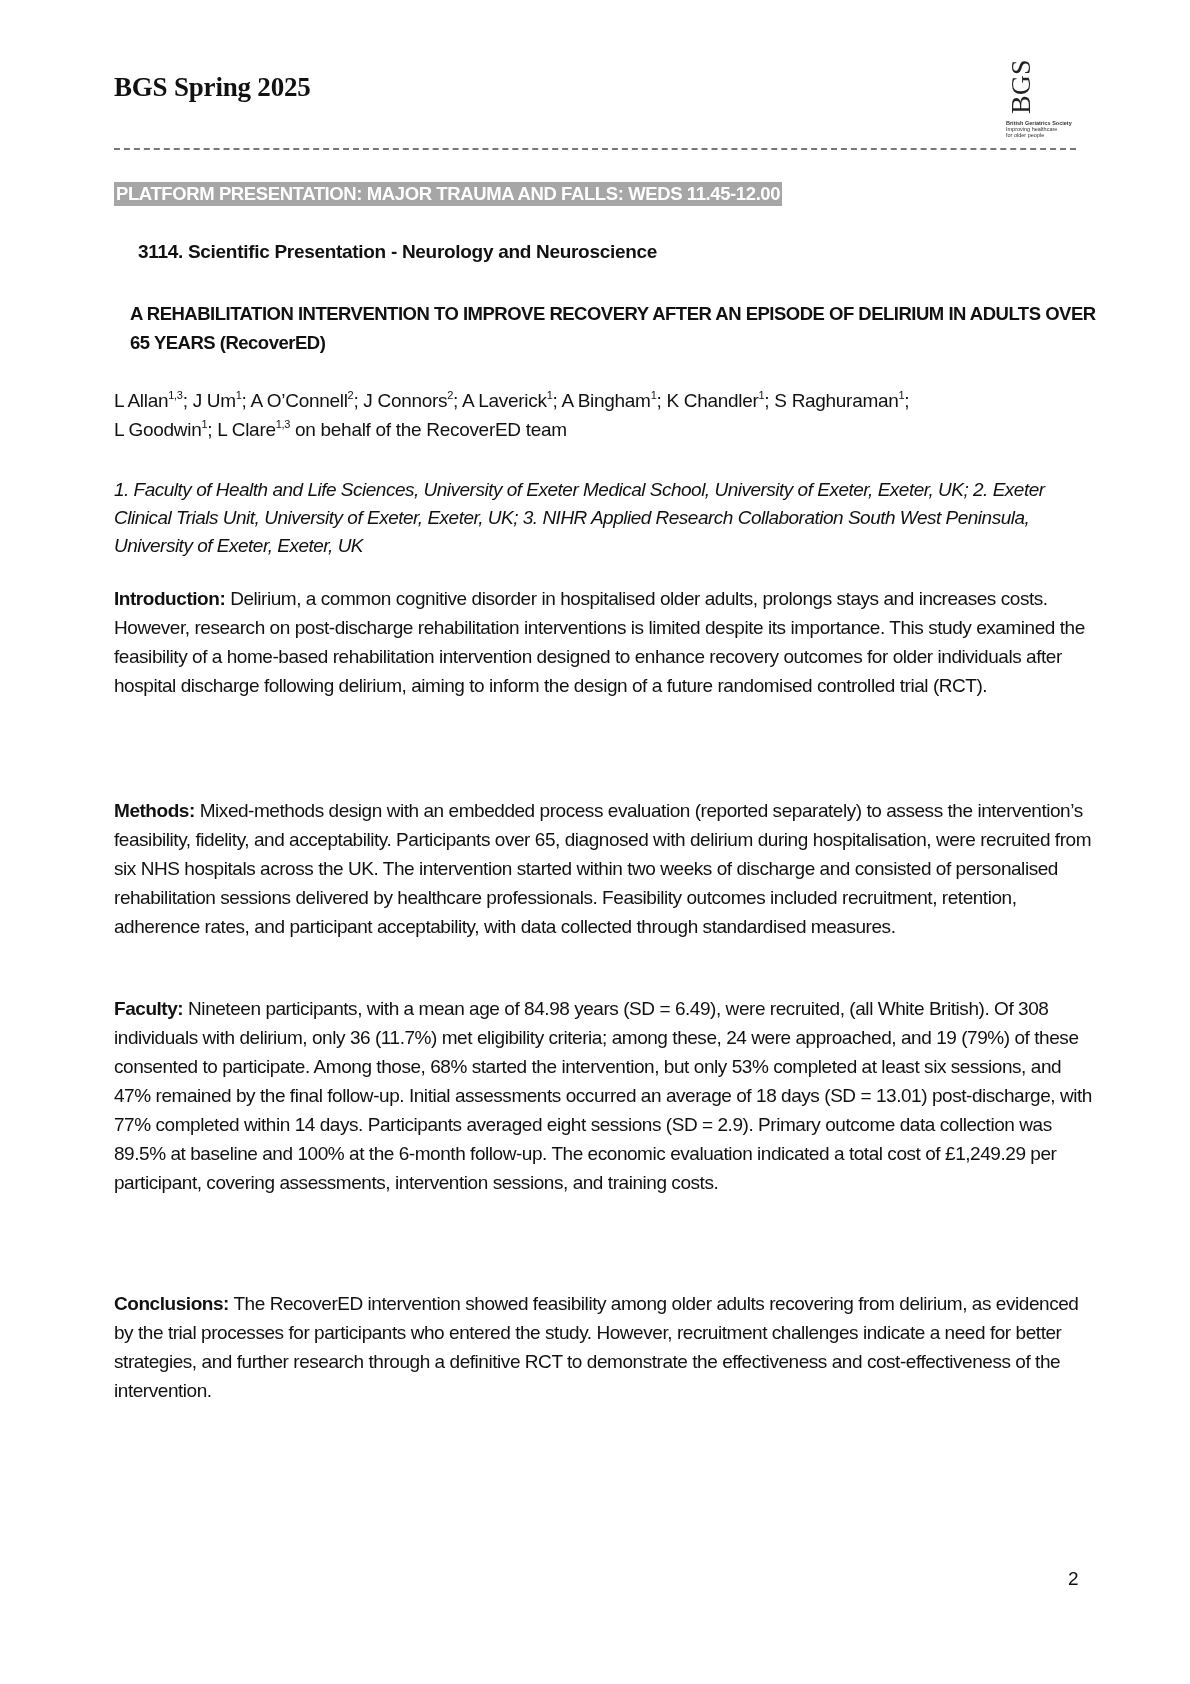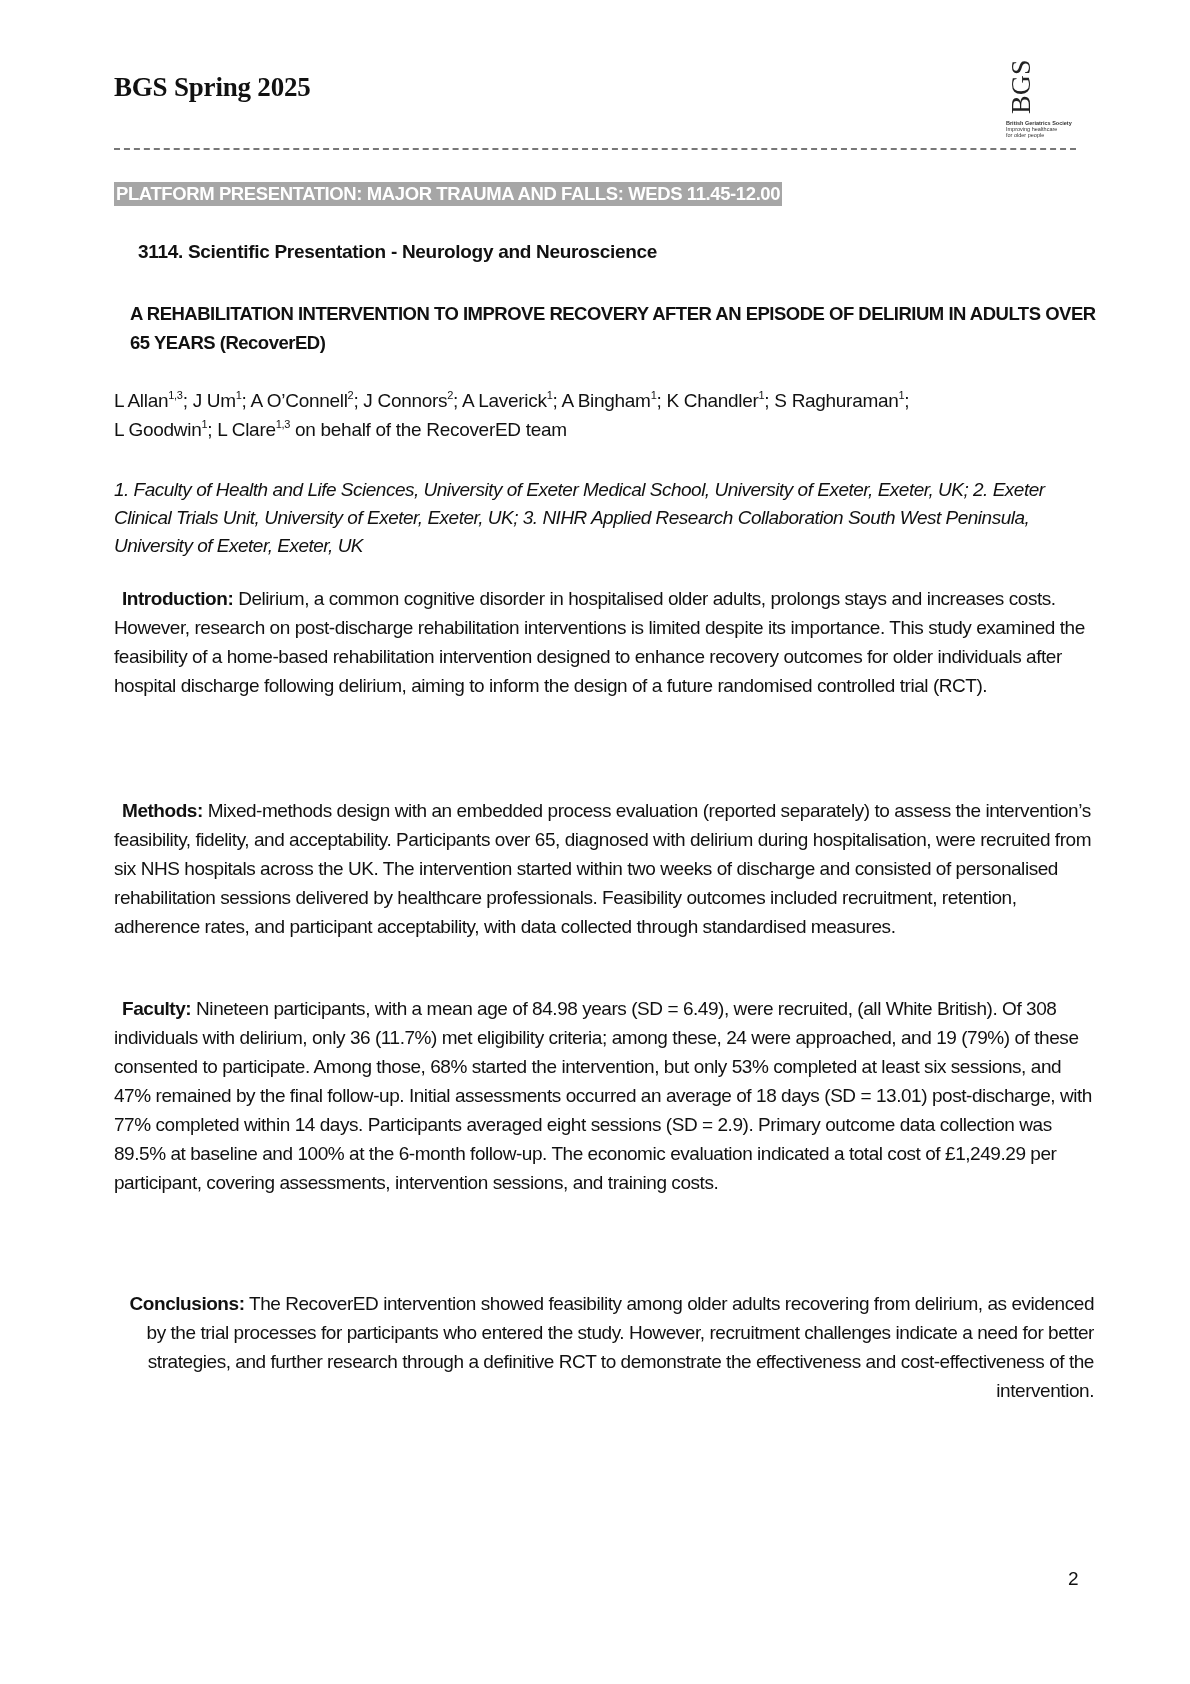--- a/index.html
+++ b/index.html
@@ -44,25 +44,25 @@
   }
   .authors sup { font-size: 11px; line-height: 0; position: relative; top: -1px; }
   .affiliations {
     position: absolute; left: 114px; top: 476px; width: 990px;
     font-style: italic; font-size: 19px; line-height: 28px; letter-spacing: -0.5px;
   }
   .section {
     position: absolute; left: 114px; width: 980px;
     font-size: 19px; line-height: 29px; letter-spacing: -0.45px;
   }
-  .section .label { font-weight: bold; margin-left: 8px; }
+  .section .label { font-weight: bold; }
   #sec-intro { top: 584px; }
   #sec-methods { top: 796px; }
   #sec-results { top: 994px; }
-  #sec-conclusions { top: 1289px; text-align: right; }
+  #sec-conclusions { top: 1289px; }
   .page-number {
     position: absolute; left: 1068px; top: 1568px; font-size: 19px;
   }
 </style>
 </head>
 <body>
 
 <div class="page-header-title">BGS Spring 2025</div>
 
 <div class="logo">

